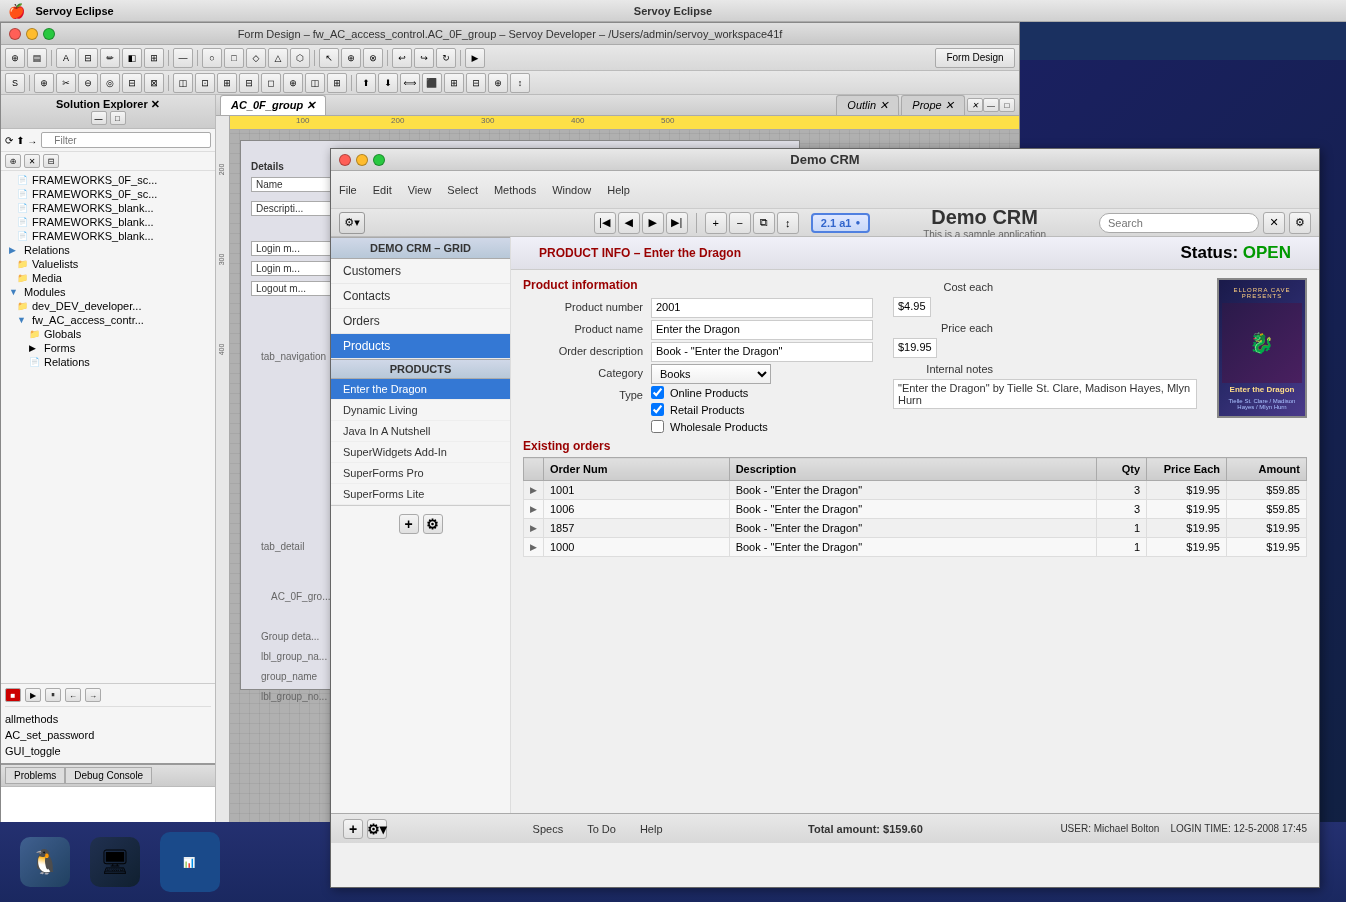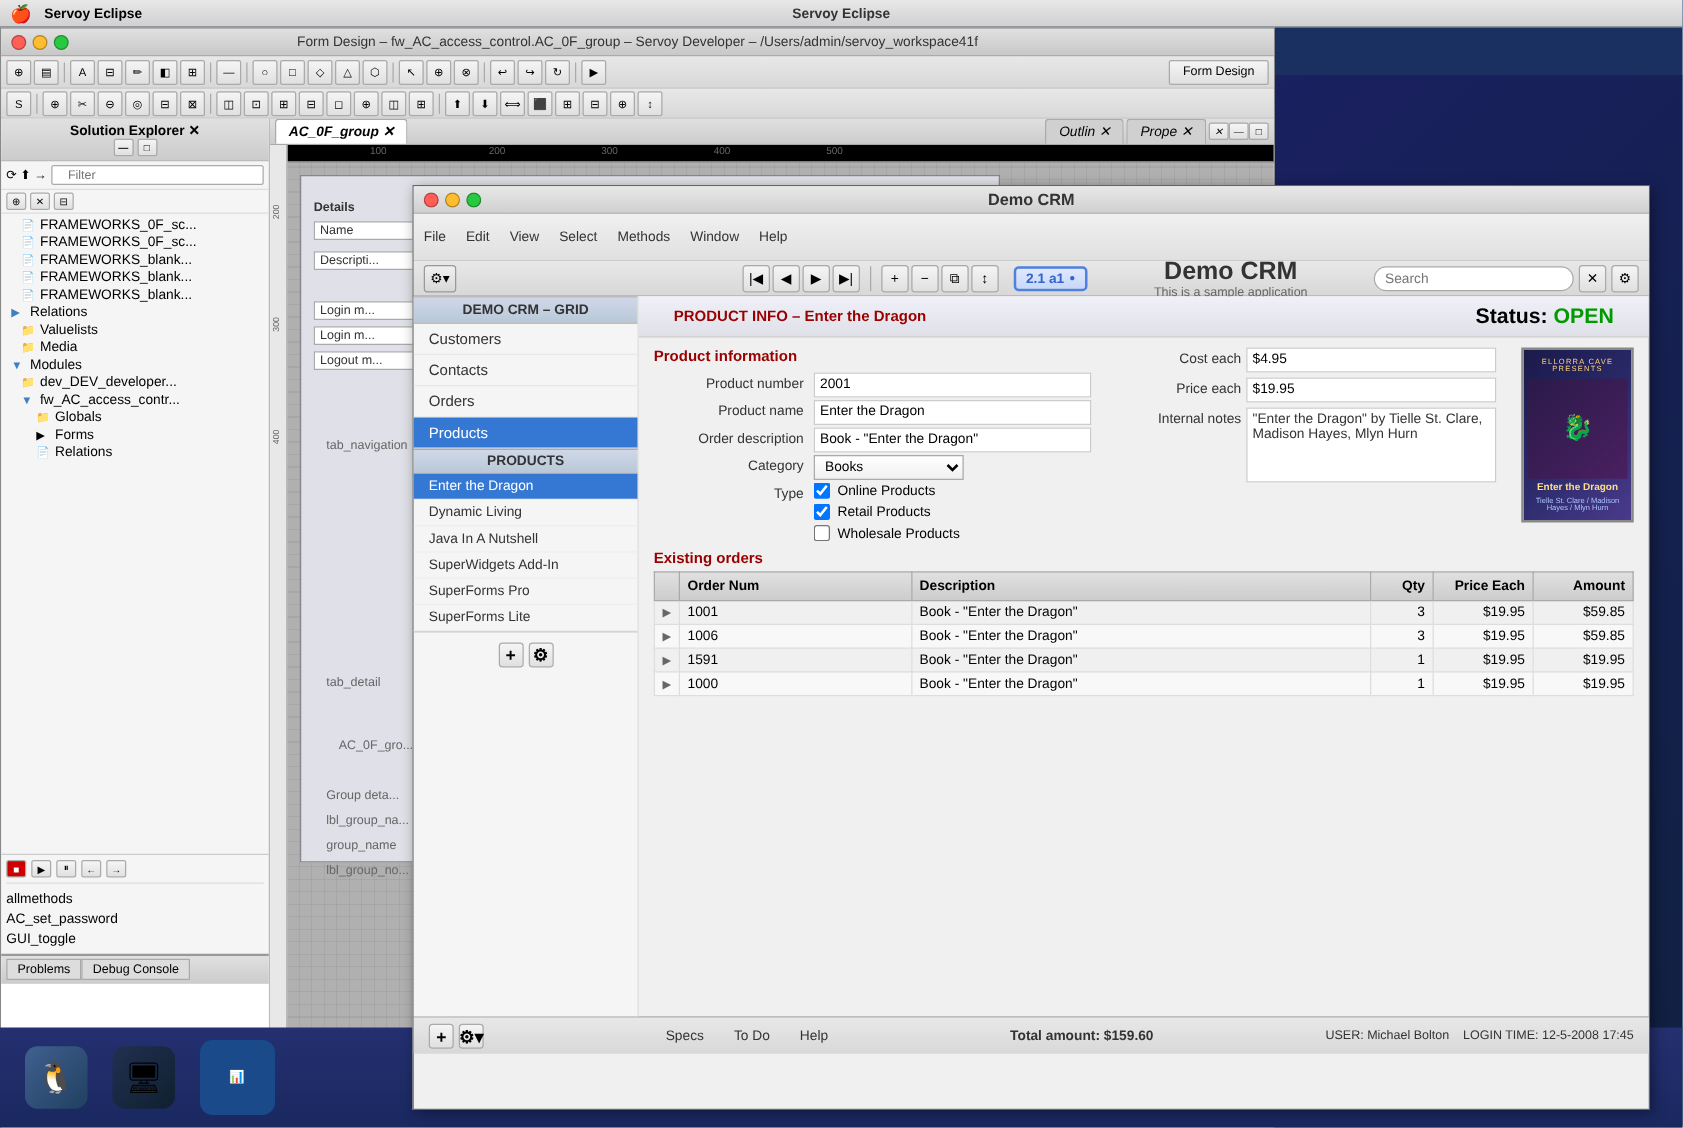--- a/index.html
+++ b/index.html
@@ -210,21 +210,21 @@
     .canvas-area {
       flex: 1;
       background: #c0c0c0;
       position: relative;
       overflow: hidden;
     }
 
     
     .ruler-h {
       height: 14px;
-      background: #000000;
+      background: #fde047;
       border-bottom: 1px solid #aaa;
       position: relative;
       overflow: hidden;
     }
     .ruler-v {
       width: 14px;
       background: #e8e8e8;
       border-right: 1px solid #aaa;
       position: absolute;
       left: 0;
@@ -404,20 +404,21 @@
     .form-right {
       width: 320px;
       padding: 0 8px;
     }
     .form-right-row {
       display: flex;
       align-items: flex-start;
       gap: 4px;
       min-height: 22px;
       margin-bottom: 2px;
+      flex-direction: column;
     }
     .form-right-label {
       width: 100px;
       font-size: 11px;
       color: #333;
       padding-top: 3px;
       text-align: right;
       flex-shrink: 0;
     }
     .form-right-value {
@@ -1114,21 +1115,21 @@
             <tr>
               <td class="row-arrow">▶</td>
               <td>1006</td>
               <td>Book - "Enter the Dragon"</td>
               <td style="text-align:right">3</td>
               <td style="text-align:right">$19.95</td>
               <td style="text-align:right">$59.85</td>
             </tr>
             <tr>
               <td class="row-arrow">▶</td>
-              <td>1591</td>
+              <td>1857</td>
               <td>Book - "Enter the Dragon"</td>
               <td style="text-align:right">1</td>
               <td style="text-align:right">$19.95</td>
               <td style="text-align:right">$19.95</td>
             </tr>
             <tr>
               <td class="row-arrow">▶</td>
               <td>1000</td>
               <td>Book - "Enter the Dragon"</td>
               <td style="text-align:right">1</td>

